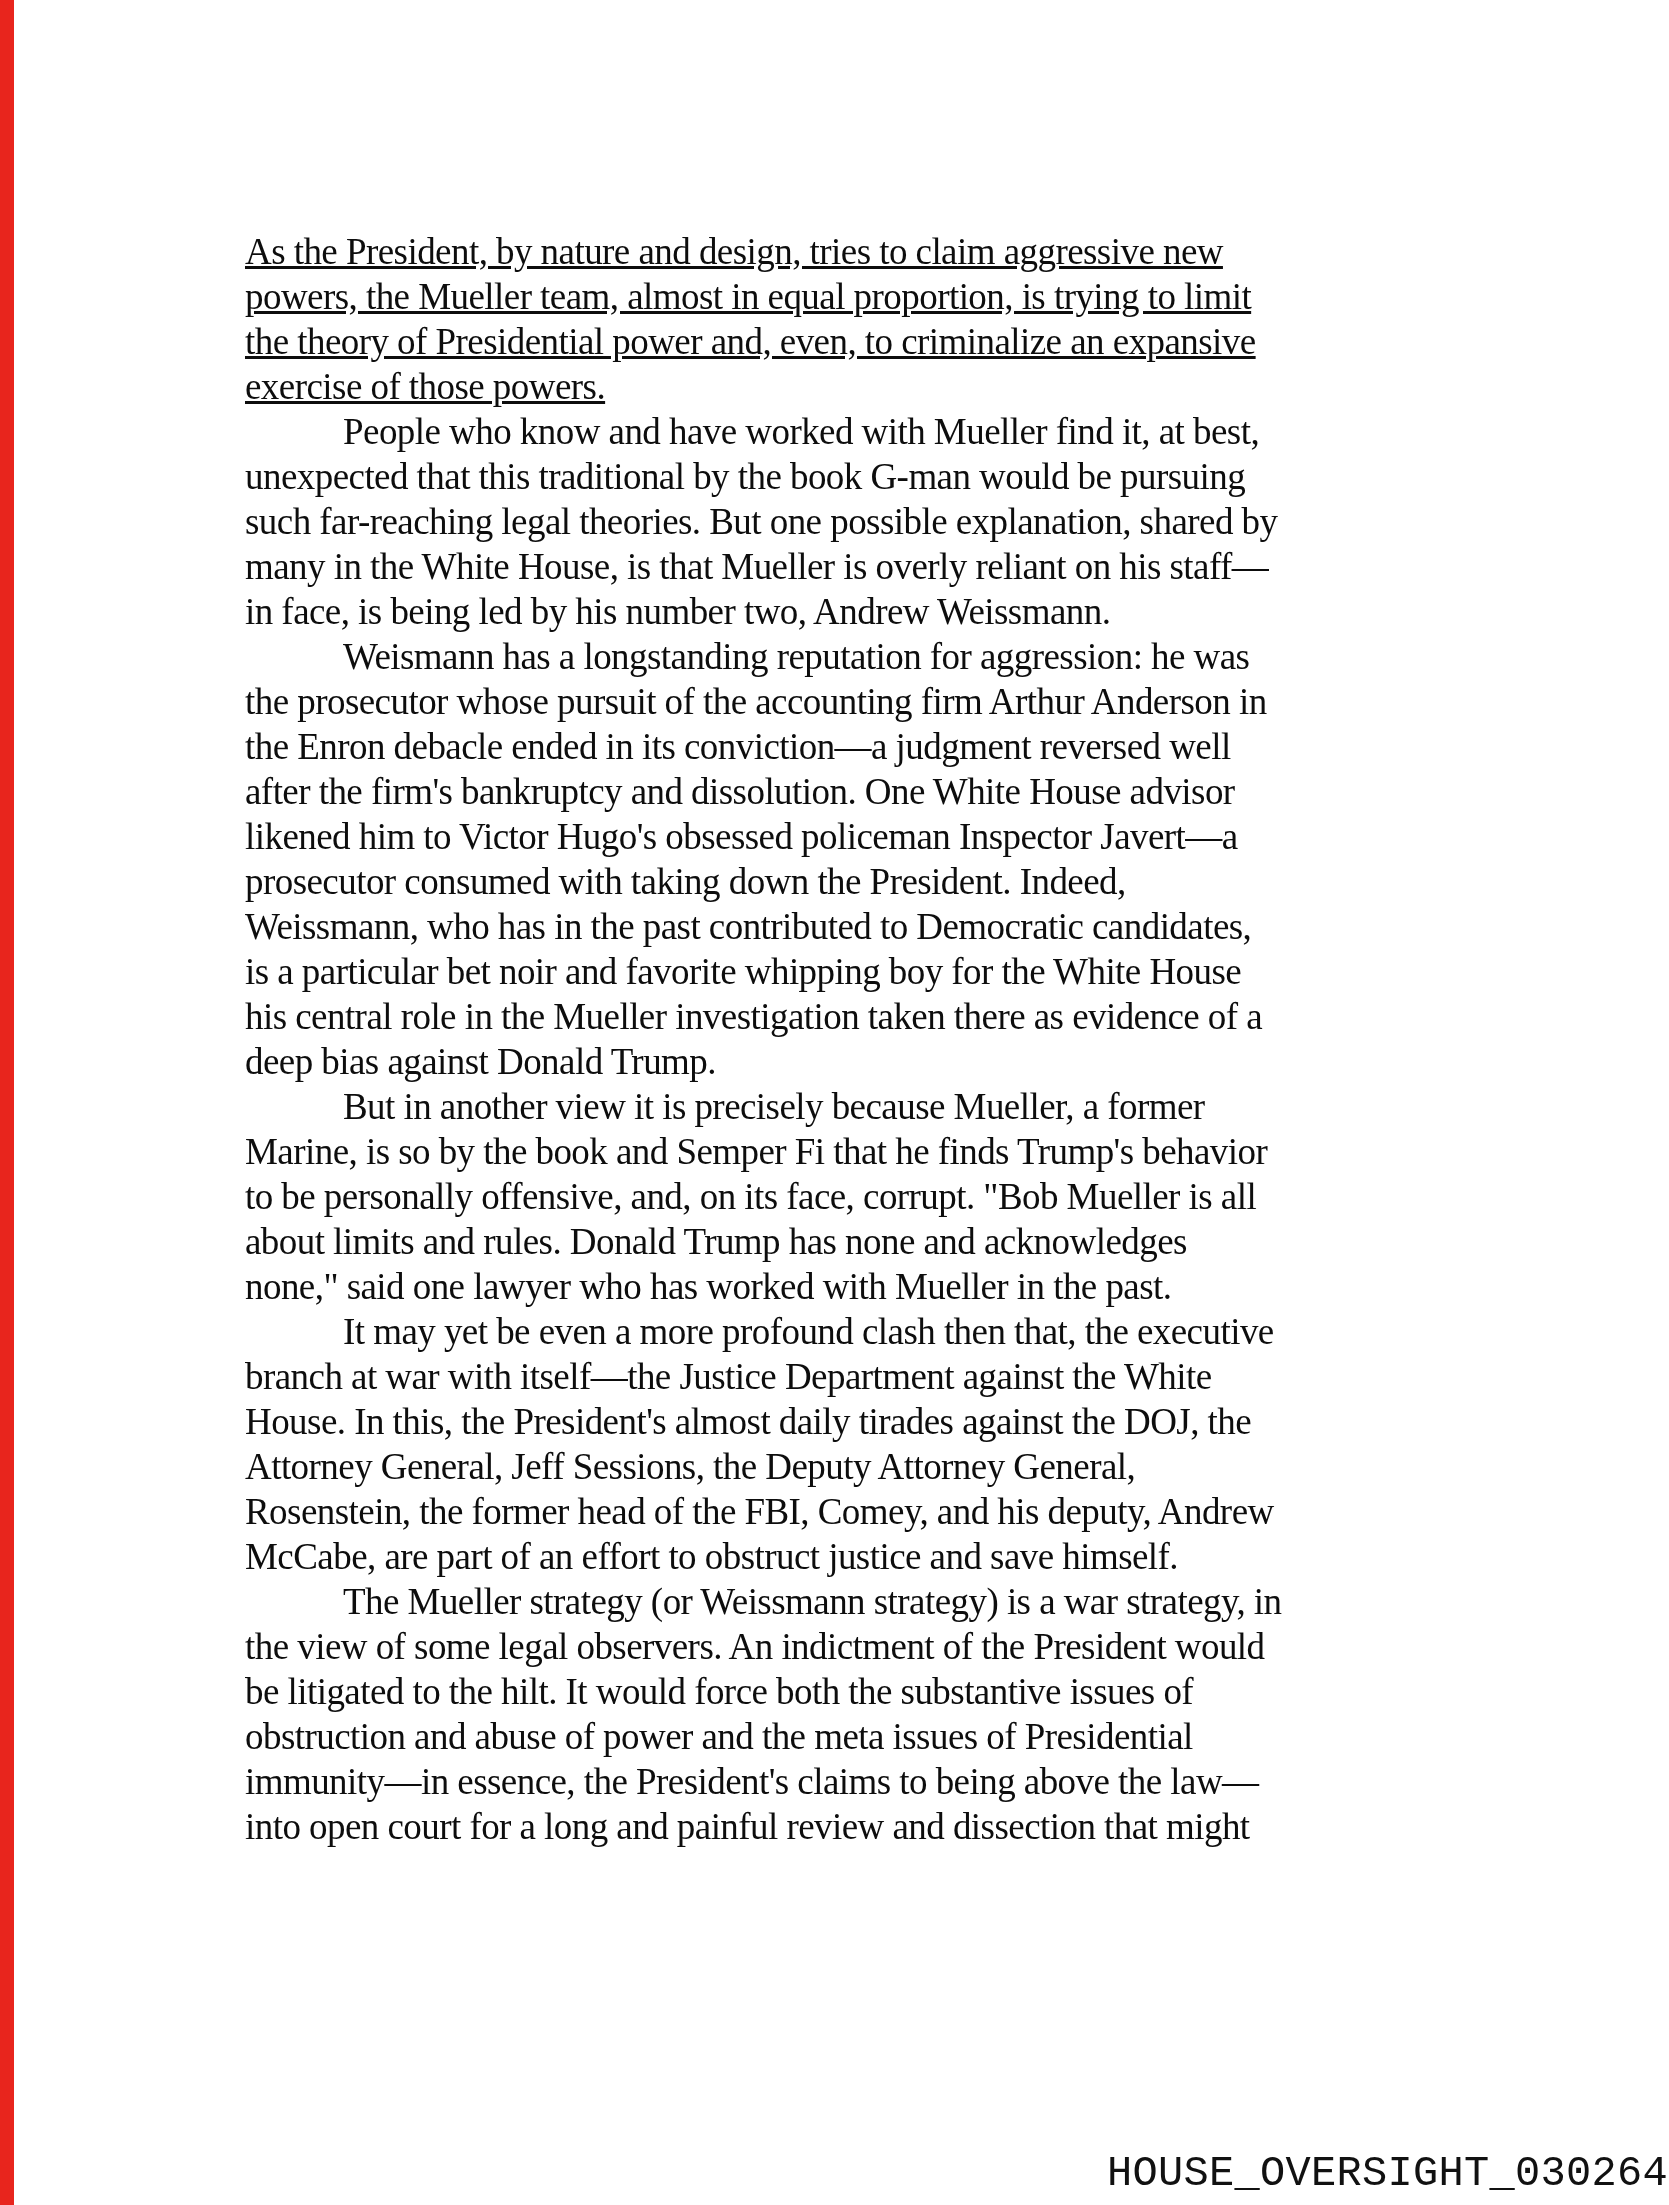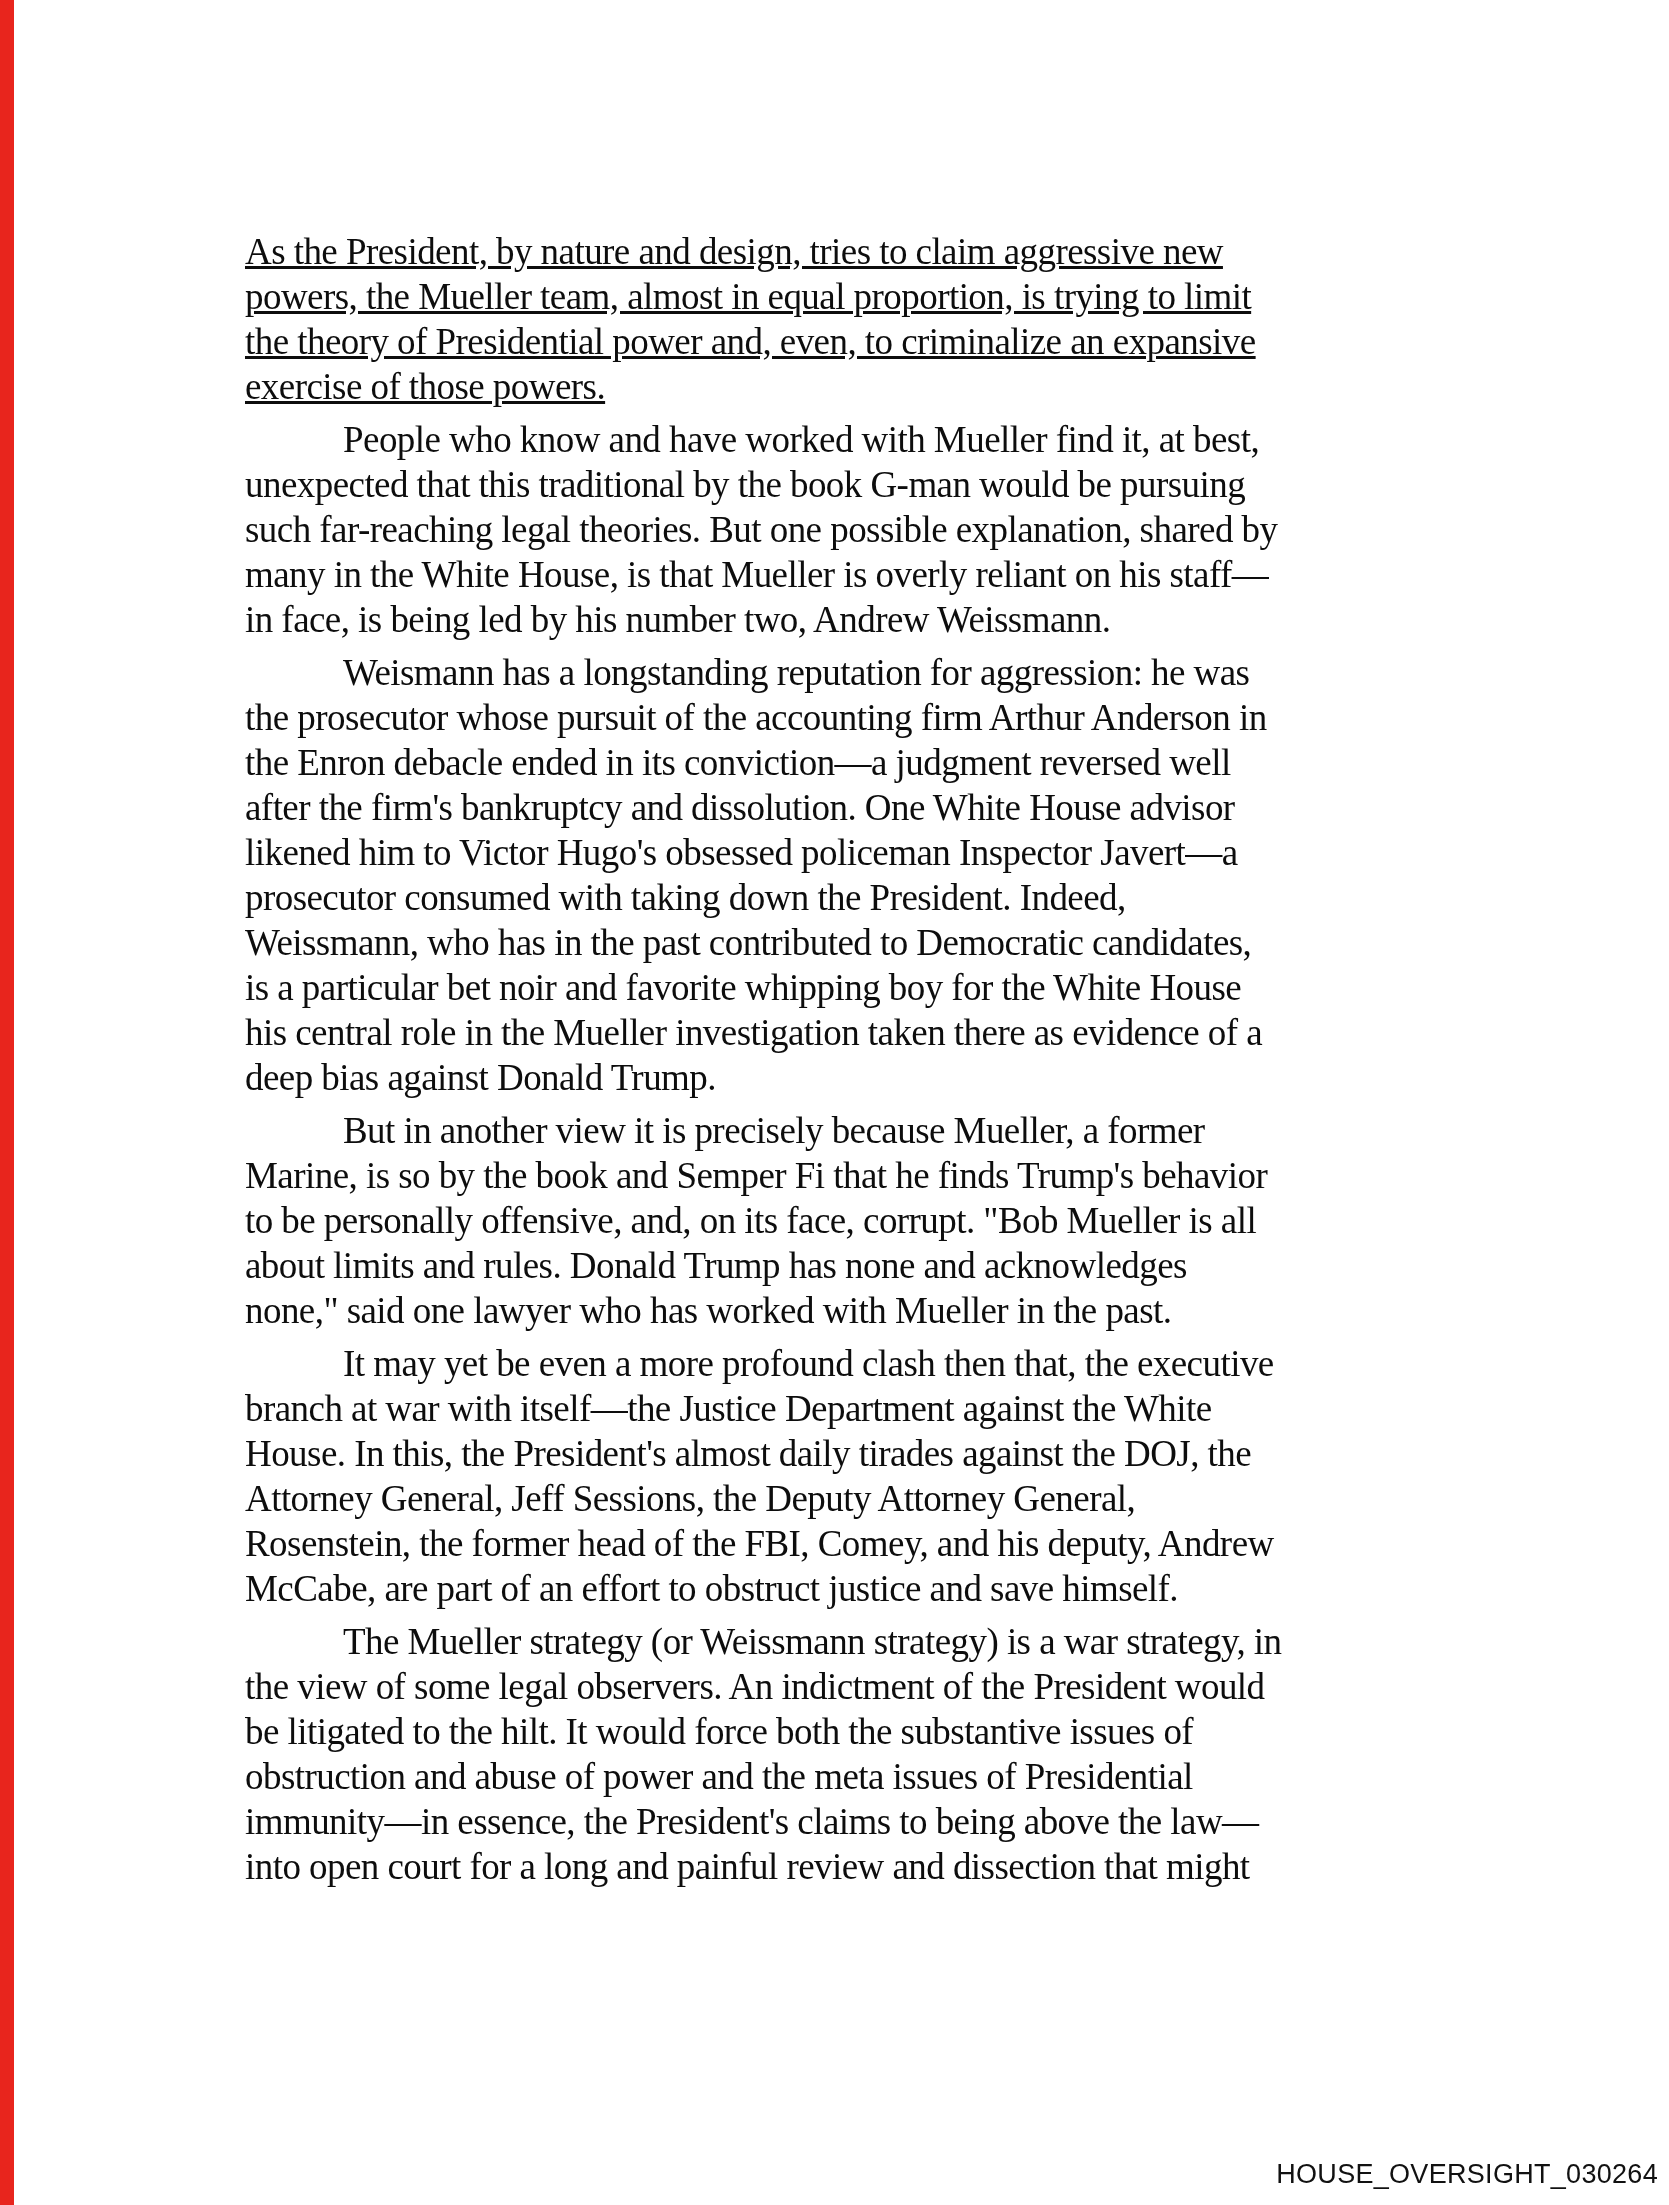--- a/index.html
+++ b/index.html
@@ -39,28 +39,27 @@
   .page-text p {
     margin: 0;
     padding: 0;
   }
   .page-text p.gap-before {
     margin-top: 38px;
     text-decoration: underline;
   }
   .page-text p.indent-first {
     text-indent: 98px;
-    margin-top: 8px;
   }
   .bates-stamp {
     position: absolute;
     top: 2155px;
-    right: 11px;
-    font-family: Liberation Sans, sans-serif;
-    font-size: 27px;
+    right: 1px;
+    font-family: Liberation Mono, monospace;
+    font-size: 42px;
     line-height: 39px;
     letter-spacing: 0.3px;
     color: var(--footer-ink);
     white-space: nowrap;
   }
 </style>
 </head>
 <body>
 
 <div class="edge-stripe"></div>

